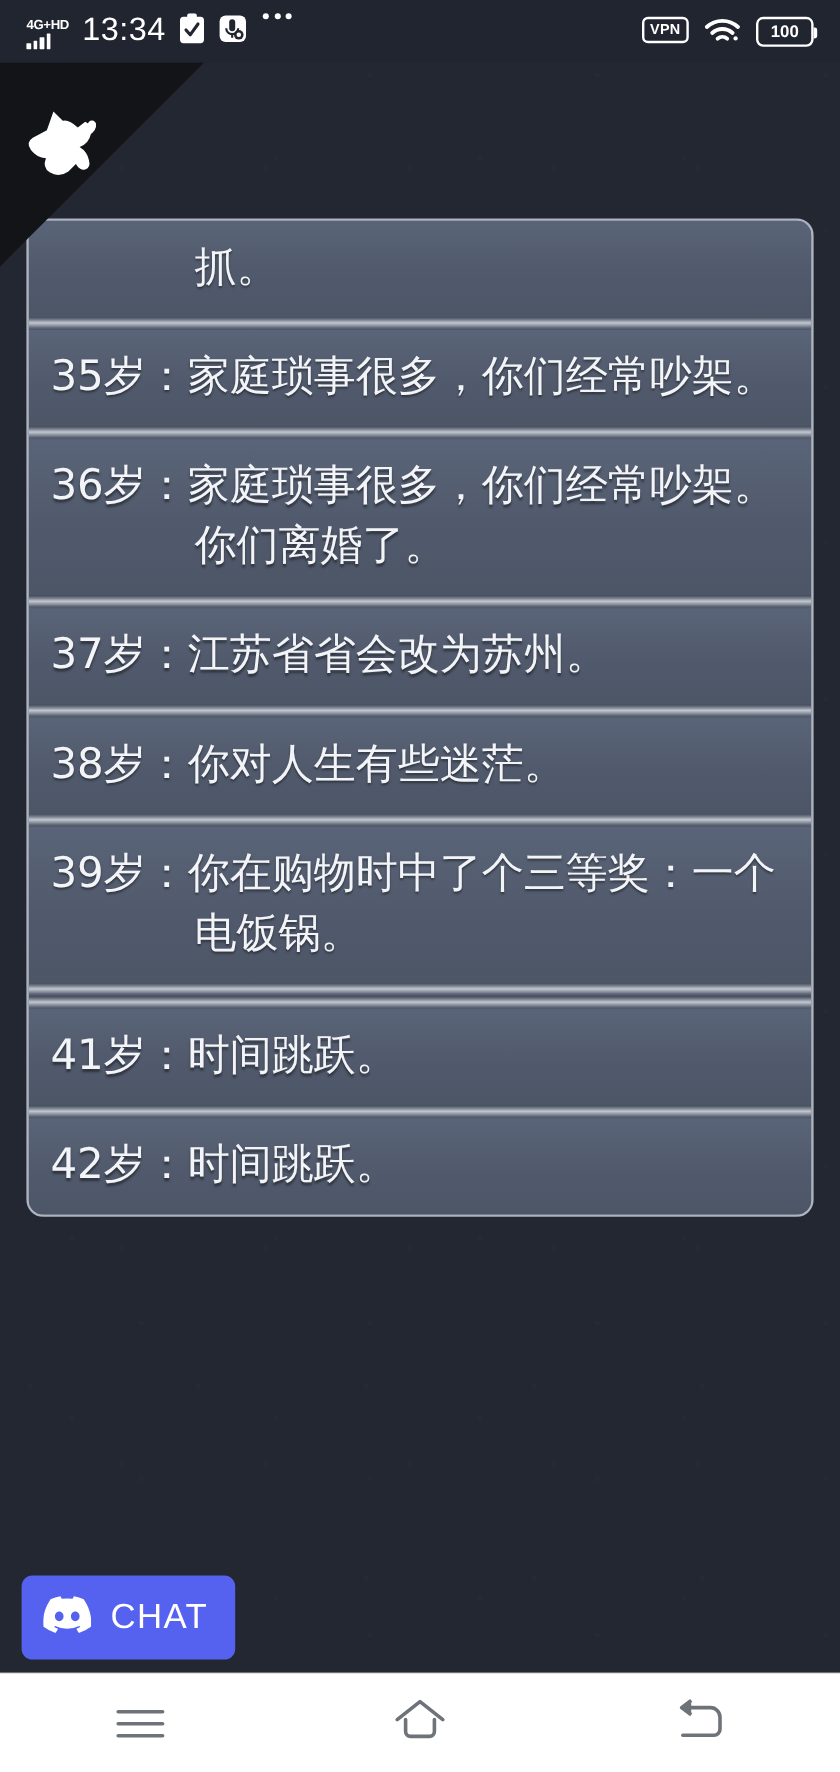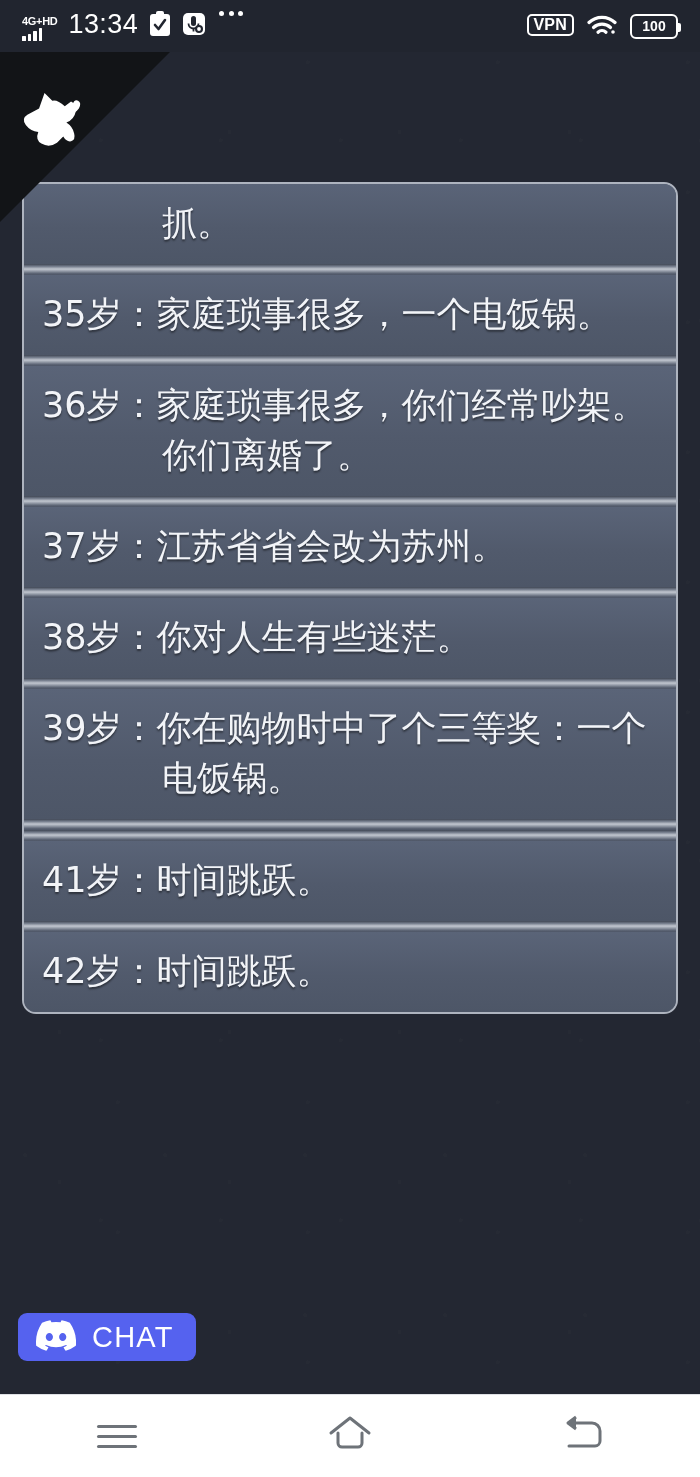--- a/index.html
+++ b/index.html
@@ -93,21 +93,21 @@
   }
   .dots span {
     width: 5px; height: 5px;
     border-radius: 50%;
     background: #fff;
   }
   .vpn-badge {
     border: 2px solid #fff;
     border-radius: 5px;
     color: #fff;
-    font-size: 16px;
+    font-size: 12px;
     font-weight: bold;
     padding: 1px 5px 2px 5px;
     line-height: 15px;
     letter-spacing: 0.2px;
   }
   .batt {
     position: relative;
     border: 2px solid #fff;
     border-radius: 6px;
     height: 25px;
@@ -196,21 +196,21 @@
   .row-text.no-indent {
     padding-left: 120px;
     text-indent: 0;
   }
 
   
   #chat-button {
     position: absolute;
     left: 18px;
     top: 1313px;
-    height: 48px;
+    height: 70px;
     display: flex;
     align-items: center;
     gap: 16px;
     background: #5562ef;
     border-radius: 9px;
     padding: 0 22px 0 18px;
     box-sizing: border-box;
     z-index: 30;
     cursor: pointer;
   }
@@ -323,21 +323,21 @@
     </svg>
   </div>
 
   <div id="life-list">
 
   <div class="row">
         <div class="row-text no-indent">抓。</div>
       </div>
       <div class="sep"></div>
       <div class="row">
-        <div class="row-text">35岁：家庭琐事很多，一个电饭锅。</div>
+        <div class="row-text">35岁：家庭琐事很多，你们经常吵架。</div>
       </div>
       <div class="sep"></div>
       <div class="row">
         <div class="row-text">36岁：家庭琐事很多，你们经常吵架。
 你们离婚了。</div>
       </div>
       <div class="sep"></div>
       <div class="row">
         <div class="row-text">37岁：江苏省省会改为苏州。</div>
       </div>

